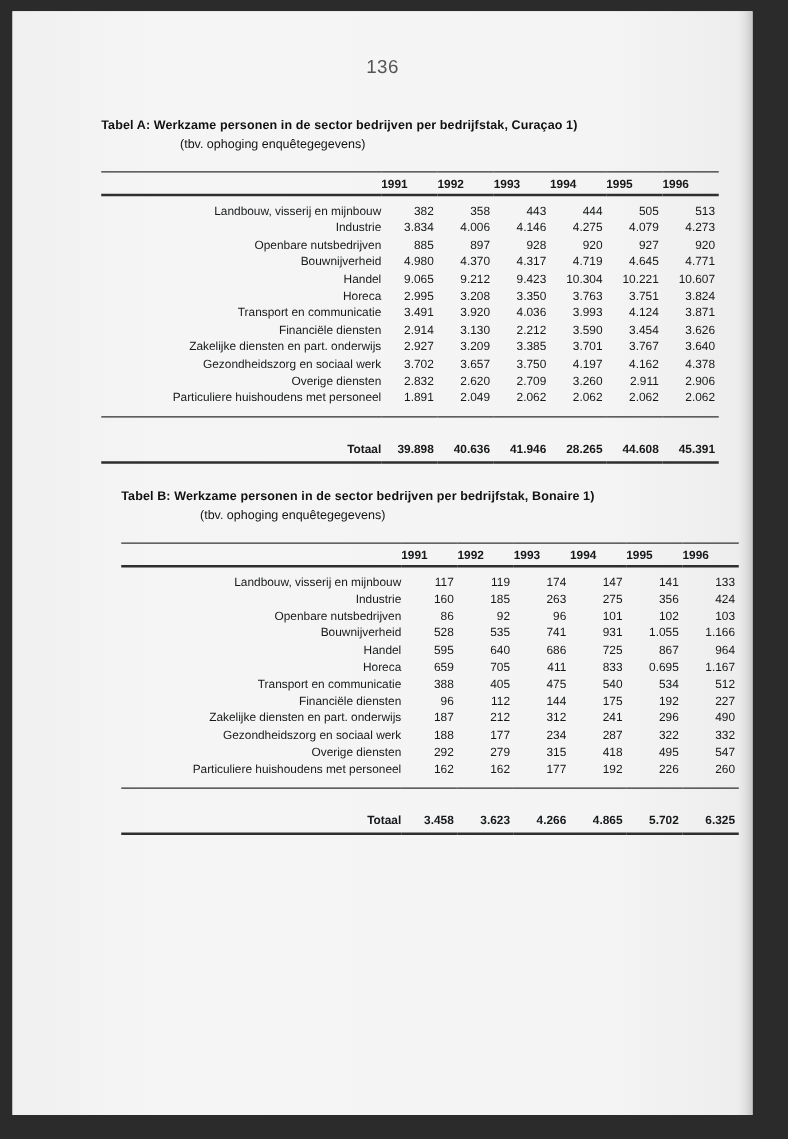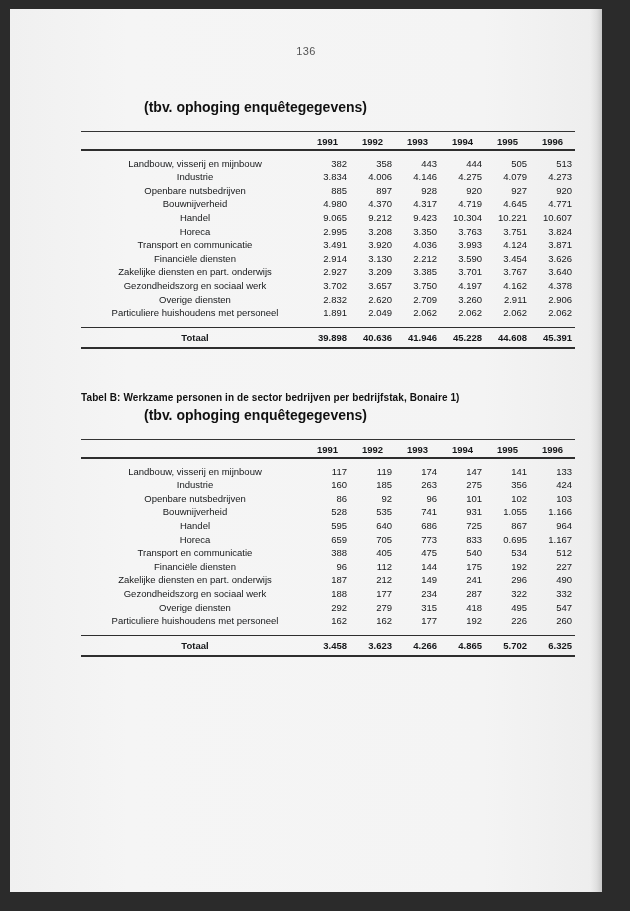--- a/index.html
+++ b/index.html
@@ -41,43 +41,43 @@
     height: 100%;
     background: linear-gradient(90deg, rgba(0,0,0,0.0) 0%, rgba(0,0,0,0.06) 55%, rgba(0,0,0,0.16) 100%);
   }
 
   .page-number {
     position: absolute;
     top: 36px;
     left: 0;
     width: 592px;
     text-align: center;
-    font-size: 11px;
+    font-size: 15px;
     color: #555;
     letter-spacing: 0.3px;
   }
 
   .table-block {
     position: absolute;
     left: 71px;
     width: 490px;
   }
   #table-a-block { top: 86px; }
-  #table-b-block { top: 383px; }
+  #table-b-block { top: 383px; margin-left: 16px; }
 
   .tbl-title {
     font-size: 10px;
     font-weight: bold;
     color: #111;
     letter-spacing: 0.1px;
     white-space: nowrap;
   }
   .tbl-subtitle {
-    font-size: 14px;
-    font-weight: bold;
+    font-size: 10px;
+    font-weight: normal;
     color: #111;
     margin-top: 4px;
     padding-left: 63px;
     white-space: nowrap;
   }
 
   table.data {
     border-collapse: collapse;
     width: 494px;
     margin-top: 16px;
@@ -92,59 +92,60 @@
   }
 
   col.c-label { width: 224px; }
   col.c-year  { width: 45px; }
 
   
   tr.rule-top td { border-top: 1.3px solid #333; height: 3px; font-size: 0; line-height: 0; }
   thead th {
     font-size: 9.5px;
     font-weight: bold;
-    text-align: center;
+    text-align: left;
     padding-bottom: 2px;
     padding-right: 3px;
   }
   thead th.lbl { text-align: left; }
   tr.head-row th { border-bottom: 2.2px solid #2e2e2e; }
 
   tbody tr.first-body td { padding-top: 6px; }
   tbody td.lbl {
-    text-align: center;
+    text-align: right;
     padding-left: 4px;
     white-space: nowrap;
   }
   tbody td.num {
     text-align: right;
     padding-right: 3px;
     font-variant-numeric: tabular-nums;
   }
 
   tr.total-row td {
     font-weight: bold;
     border-top: 1.3px solid #2e2e2e;
     border-bottom: 2.2px solid #2e2e2e;
-    padding-top: 3px;
+    padding-top: 19px;
     padding-bottom: 3px;
   }
   tr.spacer-row td { height: 7px; font-size: 0; line-height: 0; }
 </style>
 </head>
 <body>
 
 <div class="scan-frame"></div>
 
 <div class="page">
   <div class="page-edge"></div>
 
   <div class="page-number">136</div>
 
   <div class="table-block" id="table-a-block">
+    <div class="tbl-title">Tabel A: Werkzame personen in de sector bedrijven per bedrijfstak,  Curaçao 1)</div>
     <div class="tbl-subtitle">(tbv. ophoging enquêtegegevens)</div>
 
     <table class="data">
       <colgroup>
         <col class="c-label">
           <col class="c-year">
           <col class="c-year">
           <col class="c-year">
         <col class="c-year">
           <col class="c-year">
@@ -274,21 +275,21 @@
           <td class="num">2.062</td>
         </tr>
         <tr class="spacer-row">
             <td colspan="7"></td>
           </tr>
         <tr class="total-row">
           <td class="lbl">Totaal</td>
           <td class="num">39.898</td>
           <td class="num">40.636</td>
           <td class="num">41.946</td>
-          <td class="num">45.228</td>
+          <td class="num">28.265</td>
           <td class="num">44.608</td>
           <td class="num">45.391</td>
         </tr>
       </tbody>
     </table>
   </div>
 
   <div class="table-block" id="table-b-block">
     <div class="tbl-title">Tabel B: Werkzame personen in de sector bedrijven per bedrijfstak,  Bonaire 1)</div>
     <div class="tbl-subtitle">(tbv. ophoging enquêtegegevens)</div>
@@ -360,21 +361,21 @@
           <td class="num">640</td>
           <td class="num">686</td>
           <td class="num">725</td>
           <td class="num">867</td>
           <td class="num">964</td>
         </tr>
         <tr>
           <td class="lbl">Horeca</td>
           <td class="num">659</td>
           <td class="num">705</td>
-          <td class="num">773</td>
+          <td class="num">411</td>
           <td class="num">833</td>
           <td class="num">0.695</td>
           <td class="num">1.167</td>
         </tr>
         <tr>
           <td class="lbl">Transport en communicatie</td>
           <td class="num">388</td>
           <td class="num">405</td>
           <td class="num">475</td>
           <td class="num">540</td>
@@ -387,21 +388,21 @@
           <td class="num">112</td>
           <td class="num">144</td>
           <td class="num">175</td>
           <td class="num">192</td>
           <td class="num">227</td>
         </tr>
         <tr>
           <td class="lbl">Zakelijke diensten en part. onderwijs</td>
           <td class="num">187</td>
           <td class="num">212</td>
-          <td class="num">149</td>
+          <td class="num">312</td>
           <td class="num">241</td>
           <td class="num">296</td>
           <td class="num">490</td>
         </tr>
         <tr>
           <td class="lbl">Gezondheidszorg en sociaal werk</td>
           <td class="num">188</td>
           <td class="num">177</td>
           <td class="num">234</td>
           <td class="num">287</td>

